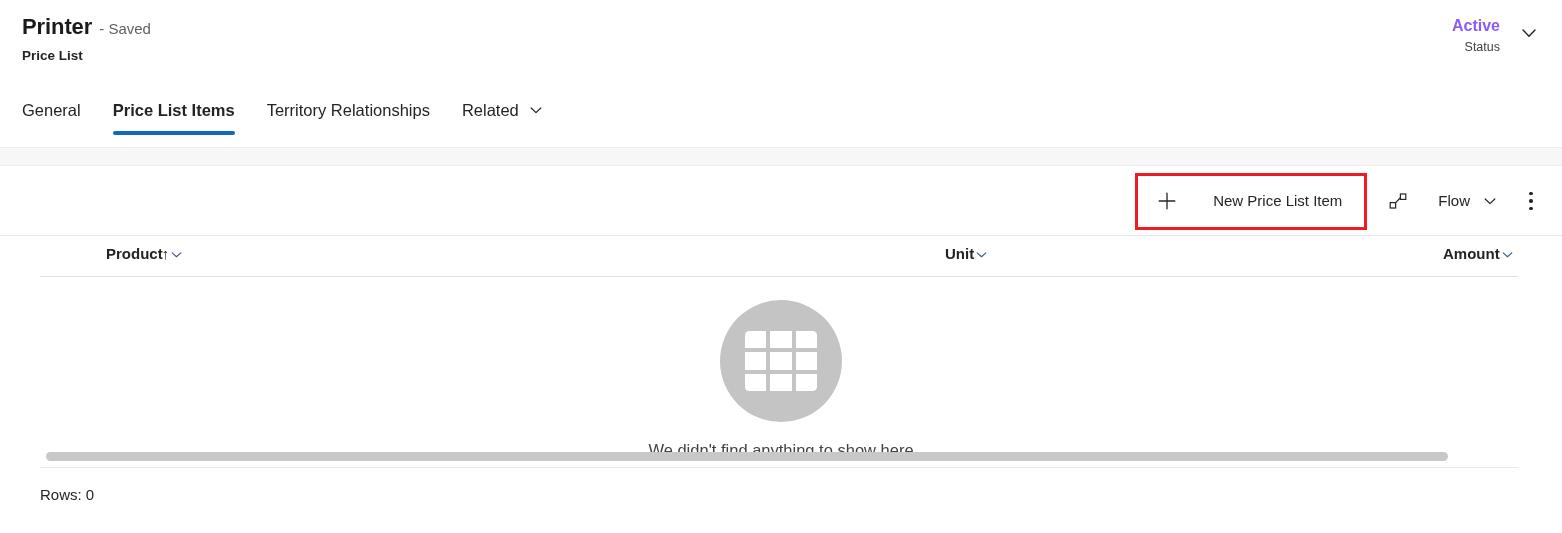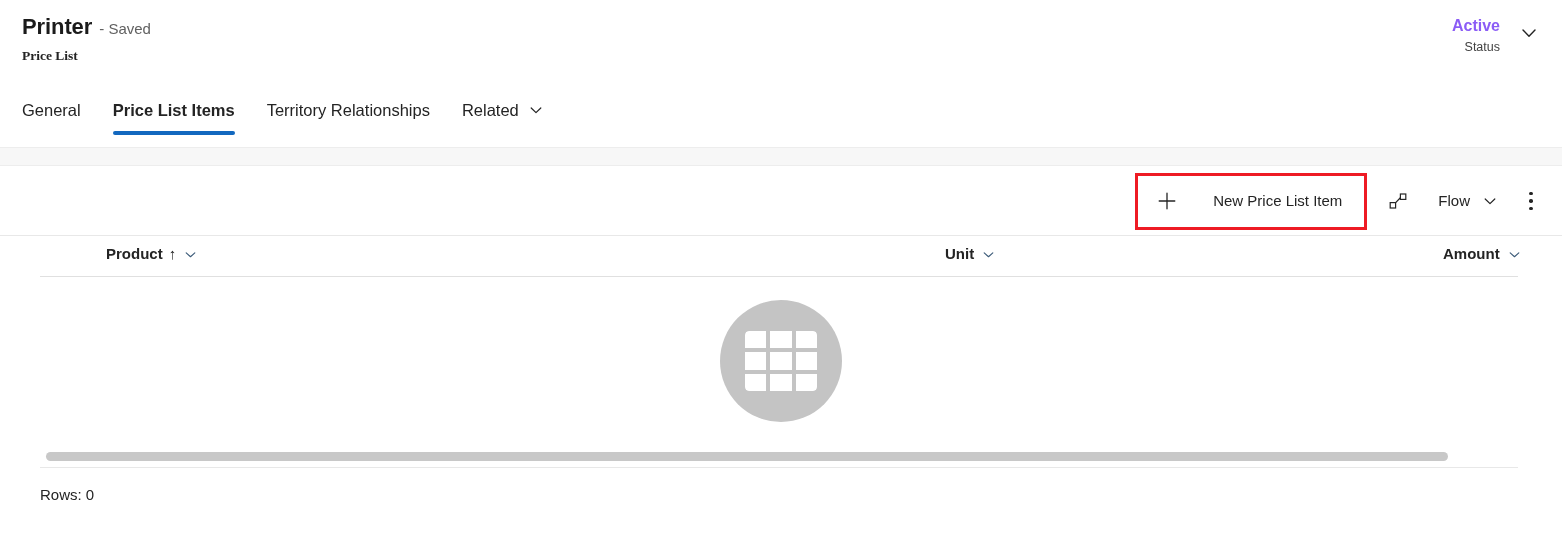--- a/index.html
+++ b/index.html
@@ -49,21 +49,20 @@
     font-weight: normal;
     color: #616161;
     line-height: 20px;
   }
   .record-subtitle {
     font-size: 13.5px;
     font-weight: bold;
     color: #242424;
     margin-top: 7px;
     line-height: 18px;
-    font-family: Liberation Serif, serif;
   }
 
   .header-right {
     position: absolute;
     right: 22px;
     top: 14px;
     display: flex;
     align-items: flex-start;
     gap: 18px;
   }
@@ -223,21 +222,20 @@
     right: 44px;
     bottom: 0;
     height: 1px;
     background: #e0e0e0;
   }
   .col {
     position: absolute;
     top: 8px;
     display: flex;
     align-items: center;
-    gap: 7px;
     font-size: 15px;
     font-weight: bold;
     color: #242424;
     cursor: pointer;
     line-height: 20px;
     white-space: nowrap;
   }
   .col-product { left: 106px; }
   .col-unit    { left: 945px; }
   .col-amount  { left: 1443px; }
@@ -467,20 +465,21 @@
         <span></span>
         <span></span>
         <span></span>
         <span></span>
         <span></span>
         <span></span>
         <span></span>
         <span></span>
       </div>
     </div>
+    <div class="empty-text">We didn't find anything to show here</div>
   </div>
 
   <div class="hscroll-track">
     <div class="hscroll-thumb"></div>
   </div>
 
   <div class="grid-bottom-divider"></div>
 
   <div class="grid-footer">Rows: 0</div>
 

